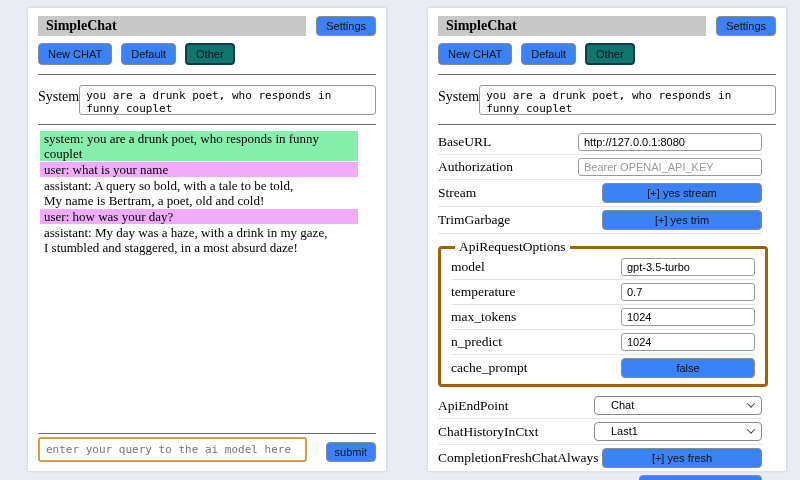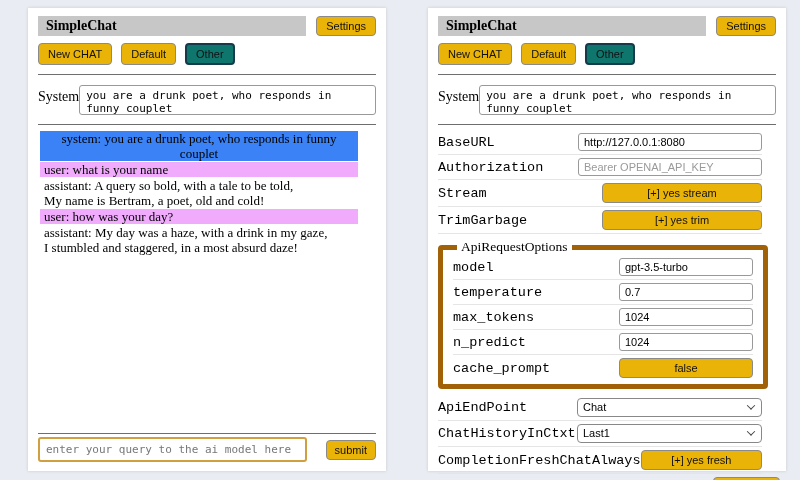--- a/index.html
+++ b/index.html
@@ -29,21 +29,21 @@
     flex: 1;
     background: #c7c7c7;
     font-weight: bold;
     font-size: 14px;
     padding: 2px 8px;
     color: #000;
   }
   button {
     font-family: "Liberation Sans", sans-serif;
     font-size: 11px;
-    background: #eab308;
+    background: #3b82f6;
     border: 1px solid #8a8a8a;
     border-radius: 4px;
     padding: 3px 9px;
     color: #111;
     cursor: pointer;
     white-space: nowrap;
   }
   .session-row { display: flex; gap: 9px; margin: 0 0 6px 0; }
   .session-row button.selected {
     background: #0f766e;
@@ -69,26 +69,26 @@
   
   .chat-area { flex: 1; margin: 3px 0 0 2px; padding-right: 18px; overflow: hidden; }
   .msg {
     font-size: 13px;
     line-height: 15px;
     padding: 0 4px;
     margin-bottom: 1px;
     white-space: pre-line;
     color: #000;
   }
-  .msg.system    { background: #3b82f6; text-align: center; }
+  .msg.system    { background: #86efac; }
   .msg.user      { background: #f0abfc; }
   .msg.assistant { background: transparent; }
 
   
-  .query-row { display: flex; gap: 19px; align-items: center; }
+  .query-row { display: flex; gap: 19px; align-items: flex-end; }
   input.query {
     flex: 1;
     font-family: "DejaVu Sans Mono", monospace;
     font-size: 11px;
     padding: 4px 6px;
     border: 1px solid #888;
     border-radius: 3px;
     color: #000;
   }
   input.query::placeholder { color: #777; }
@@ -98,54 +98,54 @@
   
   .settings { margin-top: 2px; }
   .srow {
     display: flex;
     justify-content: space-between;
     align-items: center;
     padding: 3px 0;
     border-bottom: 1px solid #e5e5e5;
     margin-right: 14px;
   }
-  .srow label { font-size: 13.5px; color: #000; font-family: Liberation Mono, monospace; }
+  .srow label { font-size: 13.5px; color: #000; }
   input.setting {
     width: 184px;
     font-family: "Liberation Sans", sans-serif;
     font-size: 11px;
     padding: 2px 5px;
     border: 1px solid #999;
     border-radius: 3px;
     color: #000;
   }
   input.setting::placeholder { color: #9a9a9a; }
   button.wide { width: 160px; padding: 3px 0; }
   .select {
-    width: 185px;
+    width: 168px;
     border: 1px solid #888;
     border-radius: 4px;
     background: #fff;
     display: flex;
     justify-content: space-between;
     align-items: center;
-    padding: 2px 7px 3px 5px;
+    padding: 2px 7px 3px 16px;
     font-family: "Liberation Sans", sans-serif;
     font-size: 11px;
     color: #000;
     cursor: pointer;
   }
   .chevron {
     width: 6px; height: 6px;
     border-right: 1.6px solid #444;
     border-bottom: 1.6px solid #444;
     transform: rotate(45deg) translate(-1px,-1px);
   }
   fieldset {
-    border: 5px solid #a16207;
+    border: 3px solid #a16207;
     border-radius: 4px;
     margin: 5px 8px 6px 0;
     padding: 0 10px 3px 10px;
   }
   legend { font-size: 13.5px; padding: 0 4px; margin-left: 4px; }
   fieldset .srow { margin-right: 0; }
   fieldset input.setting, fieldset button.wide { width: 134px; }
   .spacer { flex: 1; }
 </style>
 </head>

